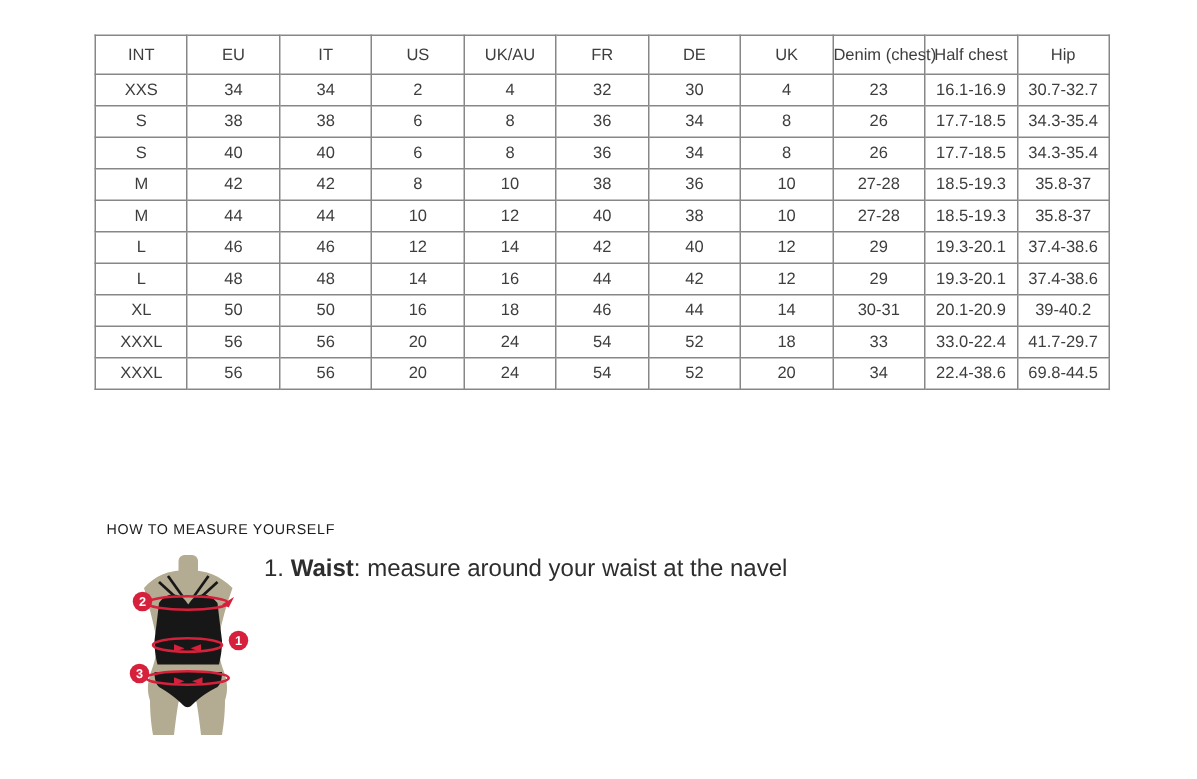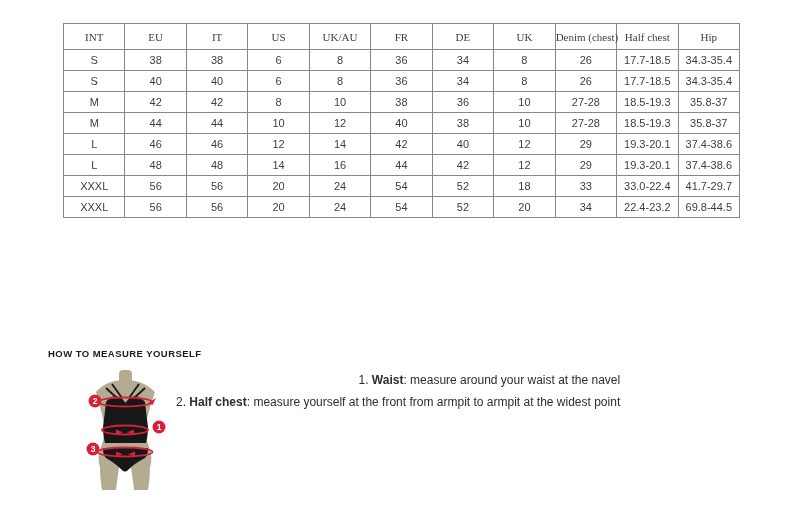--- a/index.html
+++ b/index.html
@@ -10,32 +10,32 @@
   .size-table {
     position: absolute; left: 63px; top: 23px; width: 677px;
     border-collapse: collapse; table-layout: fixed;
   }
   .size-table th, .size-table td {
     border: 1px solid #878787;
     font-size: 11px; font-weight: 400; color: #3e3e3e;
     text-align: center; vertical-align: middle;
     padding: 0; background: #ffffff; white-space: nowrap;
   }
-  .size-table th { height: 26px; font-family: Liberation Serif, serif; }
+  .size-table th { height: 26px; }
   .size-table td { height: 21px; }
 
   
   .measure-heading {
-    position: absolute; left: 48px; top: 348px;
-    font-size: 9.5px; font-weight: bold; letter-spacing: 0.45px; color: #1c1c1c;
+    position: absolute; left: 71px; top: 348px;
+    font-size: 9.5px; font-weight: normal; letter-spacing: 0.45px; color: #1c1c1c;
   }
   .figure-wrap { position: absolute; left: 78px; top: 368px; width: 95px; height: 126px; }
   .instructions {
     position: absolute; left: 176px; top: 374px;
-    font-size: 12px; color: #2d2d2d; list-style: none; text-align: right;
+    font-size: 16px; color: #2d2d2d; list-style: none;
   }
   .instructions li { height: 22px; line-height: 12px; white-space: nowrap; }
   .instructions .term { font-weight: bold; }
   .badge-num {
     font-size: 8.5px; font-weight: bold; fill: #ffffff;
     font-family: "Liberation Sans", sans-serif;
   }
 </style>
 </head>
 <body>
@@ -51,20 +51,33 @@
         <th>FR</th>
         <th>DE</th>
         <th>UK</th>
         <th>Denim (chest)</th>
         <th>Half chest</th>
         <th>Hip</th>
       </tr>
     </thead>
   <tbody>
       <tr>
+        <td>XXS</td>
+        <td>34</td>
+        <td>34</td>
+        <td>2</td>
+        <td>4</td>
+        <td>32</td>
+        <td>30</td>
+        <td>4</td>
+        <td>23</td>
+        <td>16.1-16.9</td>
+        <td>30.7-32.7</td>
+      </tr>
+      <tr>
         <td>S</td>
         <td>38</td>
         <td>38</td>
         <td>6</td>
         <td>8</td>
         <td>36</td>
         <td>34</td>
         <td>8</td>
         <td>26</td>
         <td>17.7-18.5</td>
@@ -127,20 +140,33 @@
         <td>48</td>
         <td>48</td>
         <td>14</td>
         <td>16</td>
         <td>44</td>
         <td>42</td>
         <td>12</td>
         <td>29</td>
         <td>19.3-20.1</td>
         <td>37.4-38.6</td>
+      </tr>
+      <tr>
+        <td>XL</td>
+        <td>50</td>
+        <td>50</td>
+        <td>16</td>
+        <td>18</td>
+        <td>46</td>
+        <td>44</td>
+        <td>14</td>
+        <td>30-31</td>
+        <td>20.1-20.9</td>
+        <td>39-40.2</td>
       </tr>
       <tr>
         <td>XXXL</td>
         <td>56</td>
         <td>56</td>
         <td>20</td>
         <td>24</td>
         <td>54</td>
         <td>52</td>
         <td>18</td>
@@ -151,21 +177,21 @@
       <tr>
         <td>XXXL</td>
         <td>56</td>
         <td>56</td>
         <td>20</td>
         <td>24</td>
         <td>54</td>
         <td>52</td>
         <td>20</td>
         <td>34</td>
-        <td>22.4-23.2</td>
+        <td>22.4-38.6</td>
         <td>69.8-44.5</td>
       </tr>
     </tbody>
 </table>
 
 <div class="measure-heading">HOW TO MEASURE YOURSELF</div>
 
 <div class="figure-wrap">
   <svg width="95" height="126" viewBox="0 0 95 126">
 
@@ -219,17 +245,13 @@
       <text class="badge-num" x="15" y="84" text-anchor="middle">3</text>
     </g>
   </svg>
 </div>
 
 <ul class="instructions">
   <li>
     <span>1.</span>
     <span class="term">Waist</span><span>: measure around your waist at the navel</span>
   </li>
-  <li>
-    <span>2.</span>
-    <span class="term">Half chest</span><span>: measure yourself at the front from armpit to armpit at the widest point</span>
-  </li>
 </ul>
 
 </body></html>

